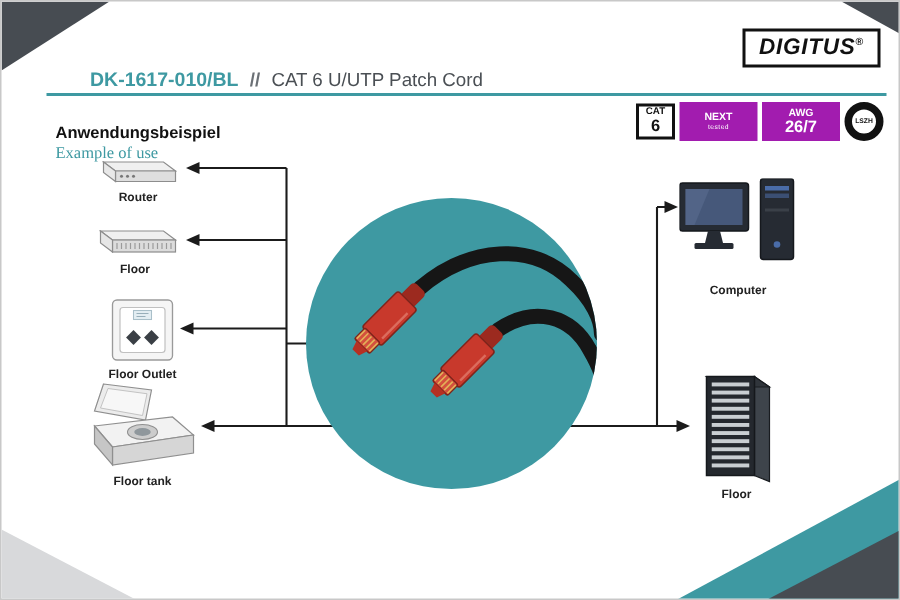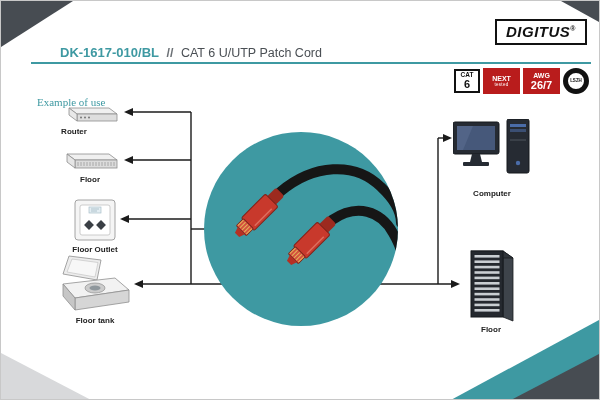--- a/index.html
+++ b/index.html
@@ -12,36 +12,36 @@
   
   .logo{top:18px;right:12px;border:2px solid #111;padding:2px 9px 3px;
         font-weight:bold;font-style:italic;font-size:15px;letter-spacing:.5px;color:#111;background:#fff;}
   .logo sup{font-size:7px;font-style:normal;vertical-align:super;}
   .title-row{top:44px;left:14px;font-size:12.5px;color:#4a4f54;white-space:nowrap;margin-left:45px;}
   .title-row .code{color:#3E99A2;font-weight:bold;font-size:13px;}
   .title-row .sep{color:#6b7075;font-weight:bold;margin:0 4px;}
   .rule{top:61px;left:30px;width:560px;height:2px;background:#3E99A2;}
   
   .badges{top:67px;right:10px;display:flex;gap:3px;align-items:center;}
-  .badge{width:37px;height:26px;background:#b91c1c;color:#fff;display:flex;flex-direction:column;
+  .badge{width:52px;height:26px;background:#a21caf;color:#fff;display:flex;flex-direction:column;
          align-items:center;justify-content:center;line-height:1;box-sizing:border-box;}
   .badge .b-top{font-size:7px;font-weight:bold;}
   .badge .b-big{font-size:11px;font-weight:bold;margin-top:1px;}
   .badge .b-sub{font-size:4.5px;margin-top:1.5px;letter-spacing:.3px;}
   .badge.cat{background:#fff;color:#111;border:2px solid #111;width:26px;height:24px;}
   .badge.cat .b-top{font-size:6.5px;}
   .badge.ring{width:26px;height:26px;border-radius:50%;background:#fff;border:5px solid #111;
               color:#111;font-size:4.5px;font-weight:bold;justify-content:center;}
   
   .section-de{top:82px;left:36px;font-size:11px;font-weight:bold;color:#111;}
   .section-en{top:95px;left:36px;font-size:11px;color:#3E99A2;font-family:Liberation Serif, serif;}
   
   .dev-label{font-size:8px;font-weight:bold;color:#222;text-align:center;}
   
-  .ic-router{left:62px;top:98px}   .lbl-router{left:44px;top:126px;width:58px}
+  .ic-router{left:62px;top:98px}   .lbl-router{left:62px;top:126px;width:58px}
   .ic-switch{left:58px;top:146px}  .lbl-switch{left:58px;top:174px;width:62px}
   .ic-outlet{left:72px;top:196px}  .lbl-outlet{left:58px;top:244px;width:72px}
   .ic-floor{left:58px;top:252px}   .lbl-floor{left:58px;top:315px;width:72px}
   .ic-computer{left:452px;top:118px} .lbl-computer{left:452px;top:188px;width:78px}
   .ic-server{left:462px;top:244px}   .lbl-server{left:452px;top:324px;width:76px}
 </style>
 </head>
 <body>
 
 <div class="page">
@@ -123,20 +123,21 @@
     </div>
     <div class="badge">
       <span class="b-top">AWG</span>
       <span class="b-big">26/7</span>
     </div>
     <div class="badge ring">
       <span>LSZH</span>
     </div>
   </div>
 
+  <div class="abs section-de">Anwendungsbeispiel</div>
   <div class="abs section-en">Example of use</div>
 
   <svg class="abs ic-router" width="58" height="28" viewBox="0 0 58 28">
     <polygon points="6,9 46,9 54,15 14,15" fill="#f0f0f0" stroke="#8d8d8d" stroke-width="0.8"></polygon>
     <polygon points="14,15 54,15 54,22 14,22" fill="#dedede" stroke="#8d8d8d" stroke-width="0.8"></polygon>
     <polygon points="6,9 14,15 14,22 6,16" fill="#e8e8e8" stroke="#8d8d8d" stroke-width="0.8"></polygon>
     <circle cx="18" cy="18.5" r="1" fill="#777"></circle>
       <circle cx="22" cy="18.5" r="1" fill="#777"></circle>
       <circle cx="26" cy="18.5" r="1" fill="#777"></circle>
   </svg>

